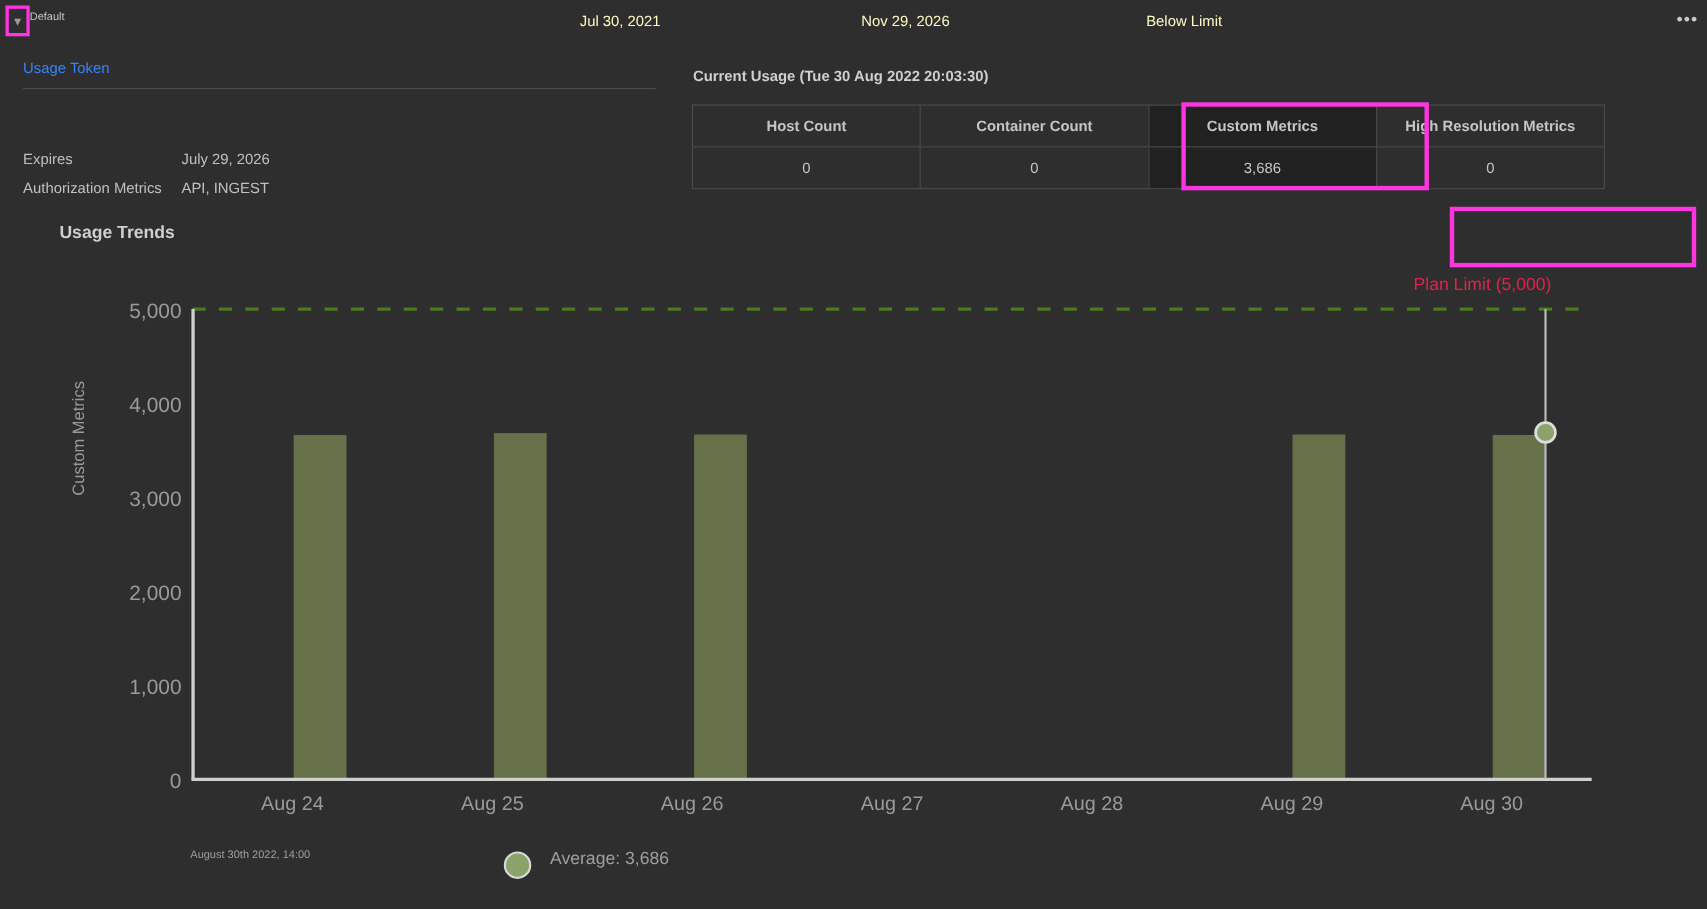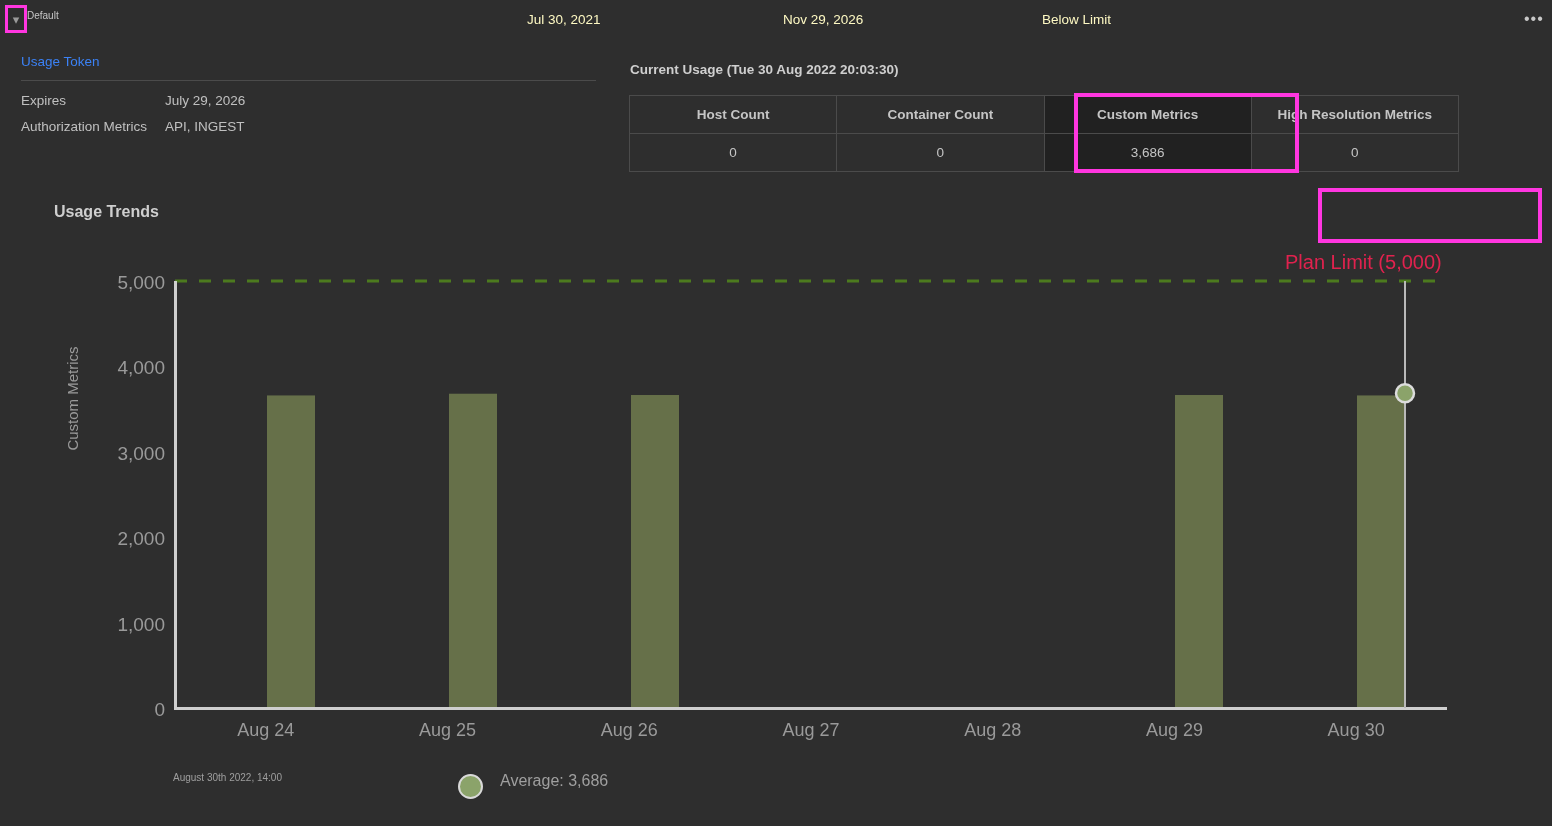--- a/index.html
+++ b/index.html
@@ -43,21 +43,21 @@
 
   
   .show-token {
     position: absolute; left: 21px; top: 54px;
     font-size: 13.5px; color: #3b82f6; cursor: pointer;
   }
   .divider {
     position: absolute; left: 21px; top: 80px; width: 575px; height: 1px;
     background: #4b4b4b;
   }
-  .kv { position: absolute; font-size: 13.5px; color: #c0c0c0; }
+  .kv { position: absolute; font-size: 13.5px; color: #c0c0c0; margin-top: 44px; }
   .kv-label-1 { left: 21px; top: 93px; }
   .kv-value-1 { left: 165px; top: 93px; }
   .kv-label-2 { left: 21px; top: 119px; }
   .kv-value-2 { left: 165px; top: 119px; }
 
   
   .usage-title {
     position: absolute; left: 630px; top: 62px;
     font-size: 13.5px; font-weight: bold; color: #cfcfcf;
   }
@@ -92,21 +92,21 @@
     position: absolute; left: 1318px; top: 188px;
     width: 224px; height: 55px;
     border: 4px solid #ff36e0;
   }
 
   
   .chart-wrap { position: absolute; left: 0; top: 240px; width: 1552px; height: 540px; }
   .chart-svg { display: block; }
   .plan-limit-label {
     position: absolute; left: 1285px; top: 251px;
-    font-size: 20px; color: #e0224e;
+    font-size: 16px; color: #e0224e;
     white-space: nowrap;
   }
   .yaxis-title {
     position: absolute; left: -8px; top: 390px;
     width: 160px; text-align: center;
     transform: rotate(-90deg); transform-origin: center center;
     font-size: 15px; color: #9a9a9a;
   }
 
   

